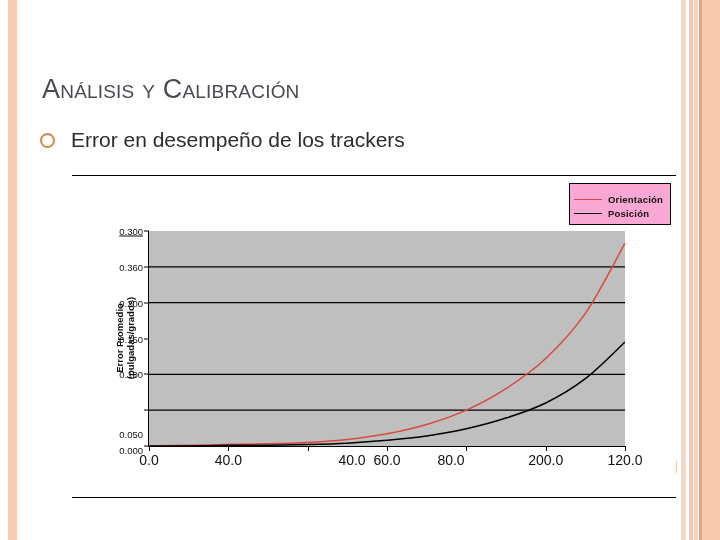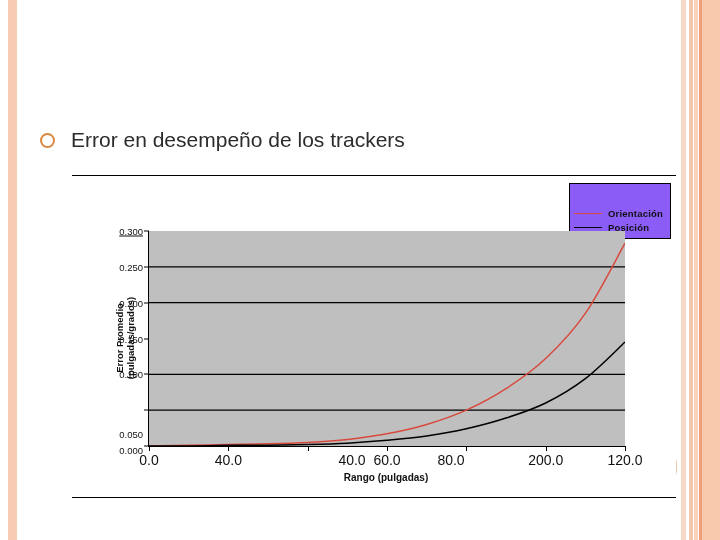--- a/index.html
+++ b/index.html
@@ -112,22 +112,22 @@
     font-weight: bold;
     color: #111;
     letter-spacing: 0.3px;
   }
 
   
   .legend-box {
     position: absolute;
     right: 5px; top: 5px;
     border: 1px solid #000;
-    background: #8b5cf6;
-    padding: 22px 7px 4px 4px;
+    background: #f9a8d4;
+    padding: 8px 7px 4px 4px;
   }
   .legend-entry {
     display: flex;
     align-items: center;
     height: 14px;
   }
   .legend-swatch {
     width: 28px; height: 0;
     border-top-width: 1.6px;
     border-top-style: solid;
@@ -222,20 +222,21 @@
 <div id="slide">
 
   <div class="edge-left"></div>
   <div class="edge-r1"></div>
   <div class="edge-r2"></div>
   <div class="edge-r3"></div>
   <div class="edge-r4"></div>
   <div class="edge-r5"></div>
   <div class="leaf-accent"></div>
 
+  <div class="slide-title">Análisis y Calibración</div>
 
   <div class="bullet-row">
     <span class="bullet-marker"></span>
     <span class="bullet-text">Error en desempeño de los trackers</span>
   </div>
 
   <div class="hrule-top"></div>
   <div class="hrule-bottom"></div>
 
   <div id="chart-object">
@@ -269,36 +270,35 @@
     <div class="y-tick" style="top: 219px;">0.000</div>
         <div class="y-tickmark" style="top: 215px;"></div>
         <div class="y-tick" style="top: 179.167px; margin-top: 24px;">0.050</div>
         <div class="y-tickmark" style="top: 179.167px;"></div>
         <div class="y-tick" style="top: 143.333px;">0.100</div>
         <div class="y-tickmark" style="top: 143.333px;"></div>
         <div class="y-tick" style="top: 107.5px;">0.150</div>
         <div class="y-tickmark" style="top: 107.5px;"></div>
         <div class="y-tick" style="top: 71.6667px; text-align: center;">0.200</div>
         <div class="y-tickmark" style="top: 71.6667px;"></div>
-        <div class="y-tick" style="top: 35.8333px;">0.250</div>
+        <div class="y-tick" style="top: 35.8333px;">0.360</div>
         <div class="y-tickmark" style="top: 35.8333px;"></div>
         <div class="y-tick" style="top: 0px; text-decoration: underline;">0.300</div>
         <div class="y-tickmark" style="top: 0px;"></div>
         <div class="x-tick" style="left: 0px;">0.0</div>
         <div class="x-tickmark" style="left: 0px;"></div>
         <div class="x-tick" style="left: 79.3333px;">40.0</div>
         <div class="x-tickmark" style="left: 79.3333px;"></div>
         <div class="x-tick" style="left: 158px; margin-left: 45px;">40.0</div>
         <div class="x-tickmark" style="left: 158.667px;"></div>
         <div class="x-tick" style="left: 238px;">60.0</div>
         <div class="x-tickmark" style="left: 238px;"></div>
         <div class="x-tick" style="left: 302px;">80.0</div>
         <div class="x-tickmark" style="left: 317.333px;"></div>
         <div class="x-tick" style="left: 396.667px;">200.0</div>
         <div class="x-tickmark" style="left: 396.667px;"></div>
         <div class="x-tick" style="left: 476px;">120.0</div>
         <div class="x-tickmark" style="left: 476px;"></div>
       </div>
 
-    <div class="x-axis-title">Rango (pulgadas)</div>
 
   </div>
 </div>
 
 </body></html>

